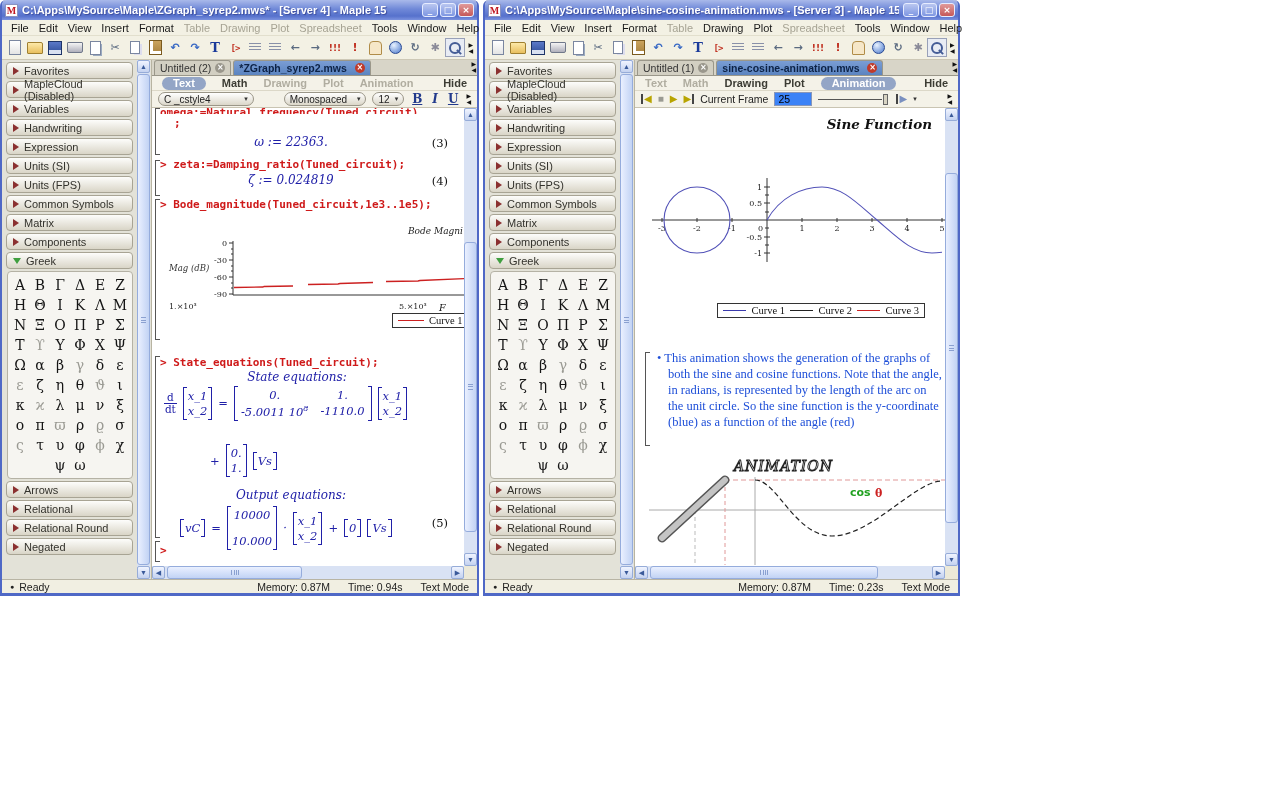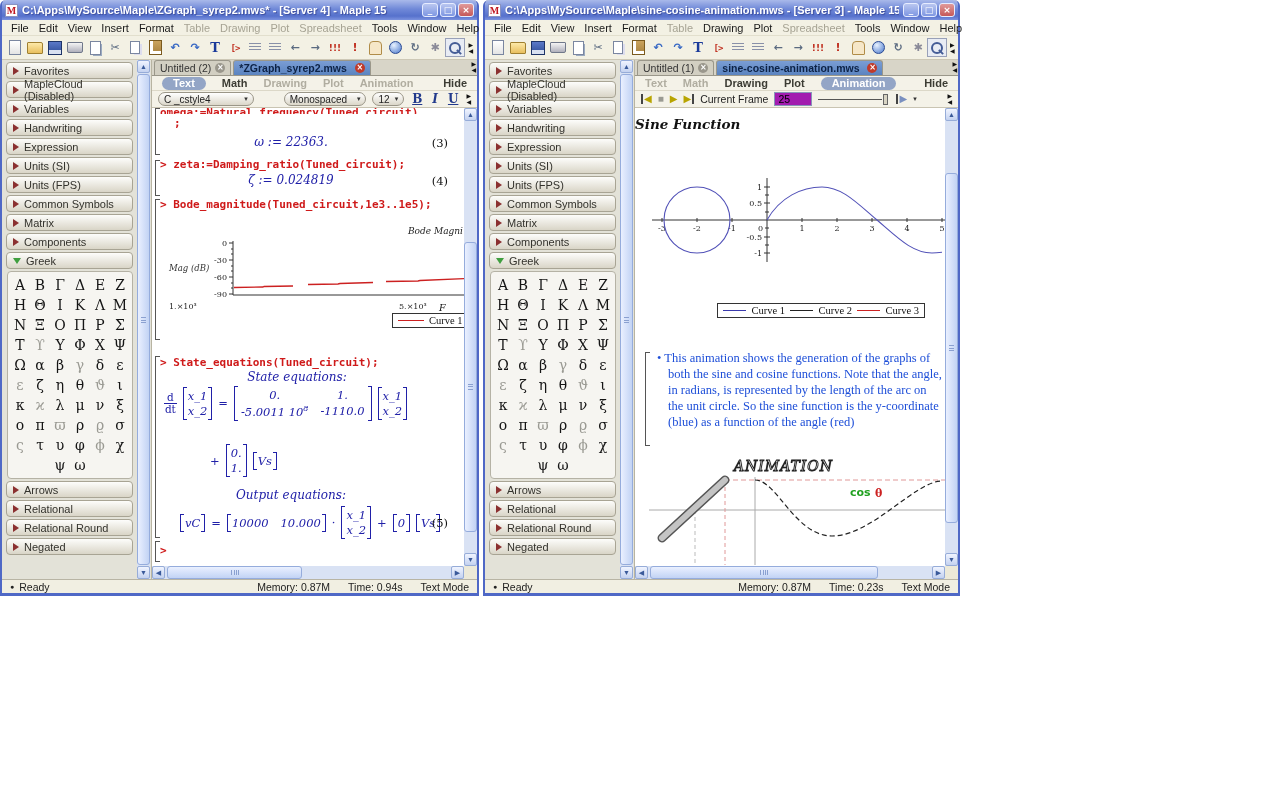--- a/index.html
+++ b/index.html
@@ -90,50 +90,50 @@
   .grp::before{top:0;}.grp::after{bottom:0;}
   .min{position:absolute;font:bold 11px "DejaVu Sans Mono",monospace;color:#cf1a1a;white-space:pre;}
   .clipwrap{position:absolute;left:8px;top:0;height:6px;overflow:hidden;right:10px;}
   .clipwrap .min{position:relative;top:-6px;}
   .mout{position:absolute;left:0;right:34px;text-align:center;font:italic 12px "DejaVu Serif",serif;color:#2020a8;}
   .eqnum{position:absolute;right:16px;font:11.5px "DejaVu Serif",serif;color:#111;}
   .mrow{position:absolute;display:flex;align-items:center;gap:6px;color:#2020a8;font:italic 11.5px "DejaVu Serif",serif;}
   .vec{display:inline-flex;flex-direction:column;align-items:center;justify-content:center;gap:1px;padding:2px 5px;position:relative;}
   .vec::before{content:"";position:absolute;top:0;bottom:0;left:0;width:3px;border-top:1px solid;border-bottom:1px solid;border-left:1px solid;}
   .vec::after{content:"";position:absolute;top:0;bottom:0;right:0;width:3px;border-top:1px solid;border-bottom:1px solid;border-right:1px solid;}
-  .rowvec{flex-direction:row;gap:12px;}
+  .rowvec{flex-direction:column;gap:12px;}
   .mat2{display:grid;grid-template-columns:auto auto;column-gap:12px;row-gap:2px;padding:2px 7px;justify-items:center;}
   .frac{display:inline-flex;flex-direction:column;align-items:center;font-style:normal;font-size:10.5px;}
   .frac .ftop{border-bottom:1px solid #2020a8;padding:0 3px;line-height:11px;}
   .frac .fbot{line-height:11px;}
   sup{font-size:8px;}
   .plot{position:absolute;}
   .tick{font:8px "DejaVu Serif",serif;fill:#222;}
   .ptitle{font:italic 9px "DejaVu Serif",serif;fill:#222;}
   .pylab{font:italic 8.5px "DejaVu Serif",serif;fill:#333;}
   .ax{stroke:#333;stroke-width:1;}
   .rc{fill:none;stroke:#cc2020;stroke-width:1.3;}
   .bc{fill:none;stroke:#5252b8;stroke-width:1.1;}
   .lhdr{position:absolute;font:italic 9.5px "DejaVu Serif",serif;color:#111;}
   .legend{position:absolute;display:flex;align-items:center;border:1px solid #333;background:#fff;padding:1px 5px;gap:5px;font:10.5px "Liberation Serif",serif;color:#111;white-space:nowrap;}
   .lline{width:26px;height:0;border-top:1.5px solid;}
-  .sftitle{position:absolute;left:0;right:13px;text-align:left;font:bold italic 13.5px "DejaVu Serif",serif;color:#111;}
+  .sftitle{position:absolute;left:0;right:13px;text-align:right;font:bold italic 13.5px "DejaVu Serif",serif;color:#111;}
   .para{position:absolute;font:12.5px "Liberation Serif",serif;color:#1d4ed8;line-height:16px;padding-left:11px;text-indent:-11px;}
   .animtitle{position:absolute;left:0;right:13px;text-align:center;font:italic 14px "DejaVu Serif",serif;letter-spacing:1px;color:#fff;-webkit-text-stroke:0.9px #222;text-shadow:0 0 1px #333;}
   .coslab{font:bold 11px "DejaVu Sans",sans-serif;fill:#21a121;}
   .thetalab{font:bold 11px "DejaVu Serif",serif;fill:#cc2222;}
 
   
   .abar{position:absolute;left:0;right:0;top:31px;height:17px;background:#f4f2e8;border-bottom:1px solid #c9c4b2;display:flex;align-items:center;gap:6px;padding:0 6px;font-size:10.5px;color:#222;}
   .abtn{display:inline-flex;align-items:center;font-size:10px;color:#b8a400;line-height:1;}
   .abtn .barL{border-left:2px solid #444;padding-left:1px;}
   .abtn .barR{border-right:2px solid #444;padding-right:1px;}
   .abtn.stop{color:#9a9a92;}
   .abtn.fwd{color:#7a90c0;}
-  .cf{width:38px;height:14px;border:1px solid #8896b8;background:#a21caf;font:10.5px "Liberation Sans",sans-serif;padding:0 3px;}
+  .cf{width:38px;height:14px;border:1px solid #8896b8;background:#3b82f6;font:10.5px "Liberation Sans",sans-serif;padding:0 3px;}
   .slider{width:72px;height:13px;position:relative;}
   .slider::before{content:"";position:absolute;left:0;right:8px;top:6px;height:1px;background:#555;}
   .sl-handle{position:absolute;right:2px;top:1px;width:5px;height:11px;background:#d8d4c4;border:1px solid #666;}
 </style>
 </head>
 <body>
 
 <div class="win" style="left:0;width:479px;">
   <div class="tbar">
     <span class="micon">M</span>

